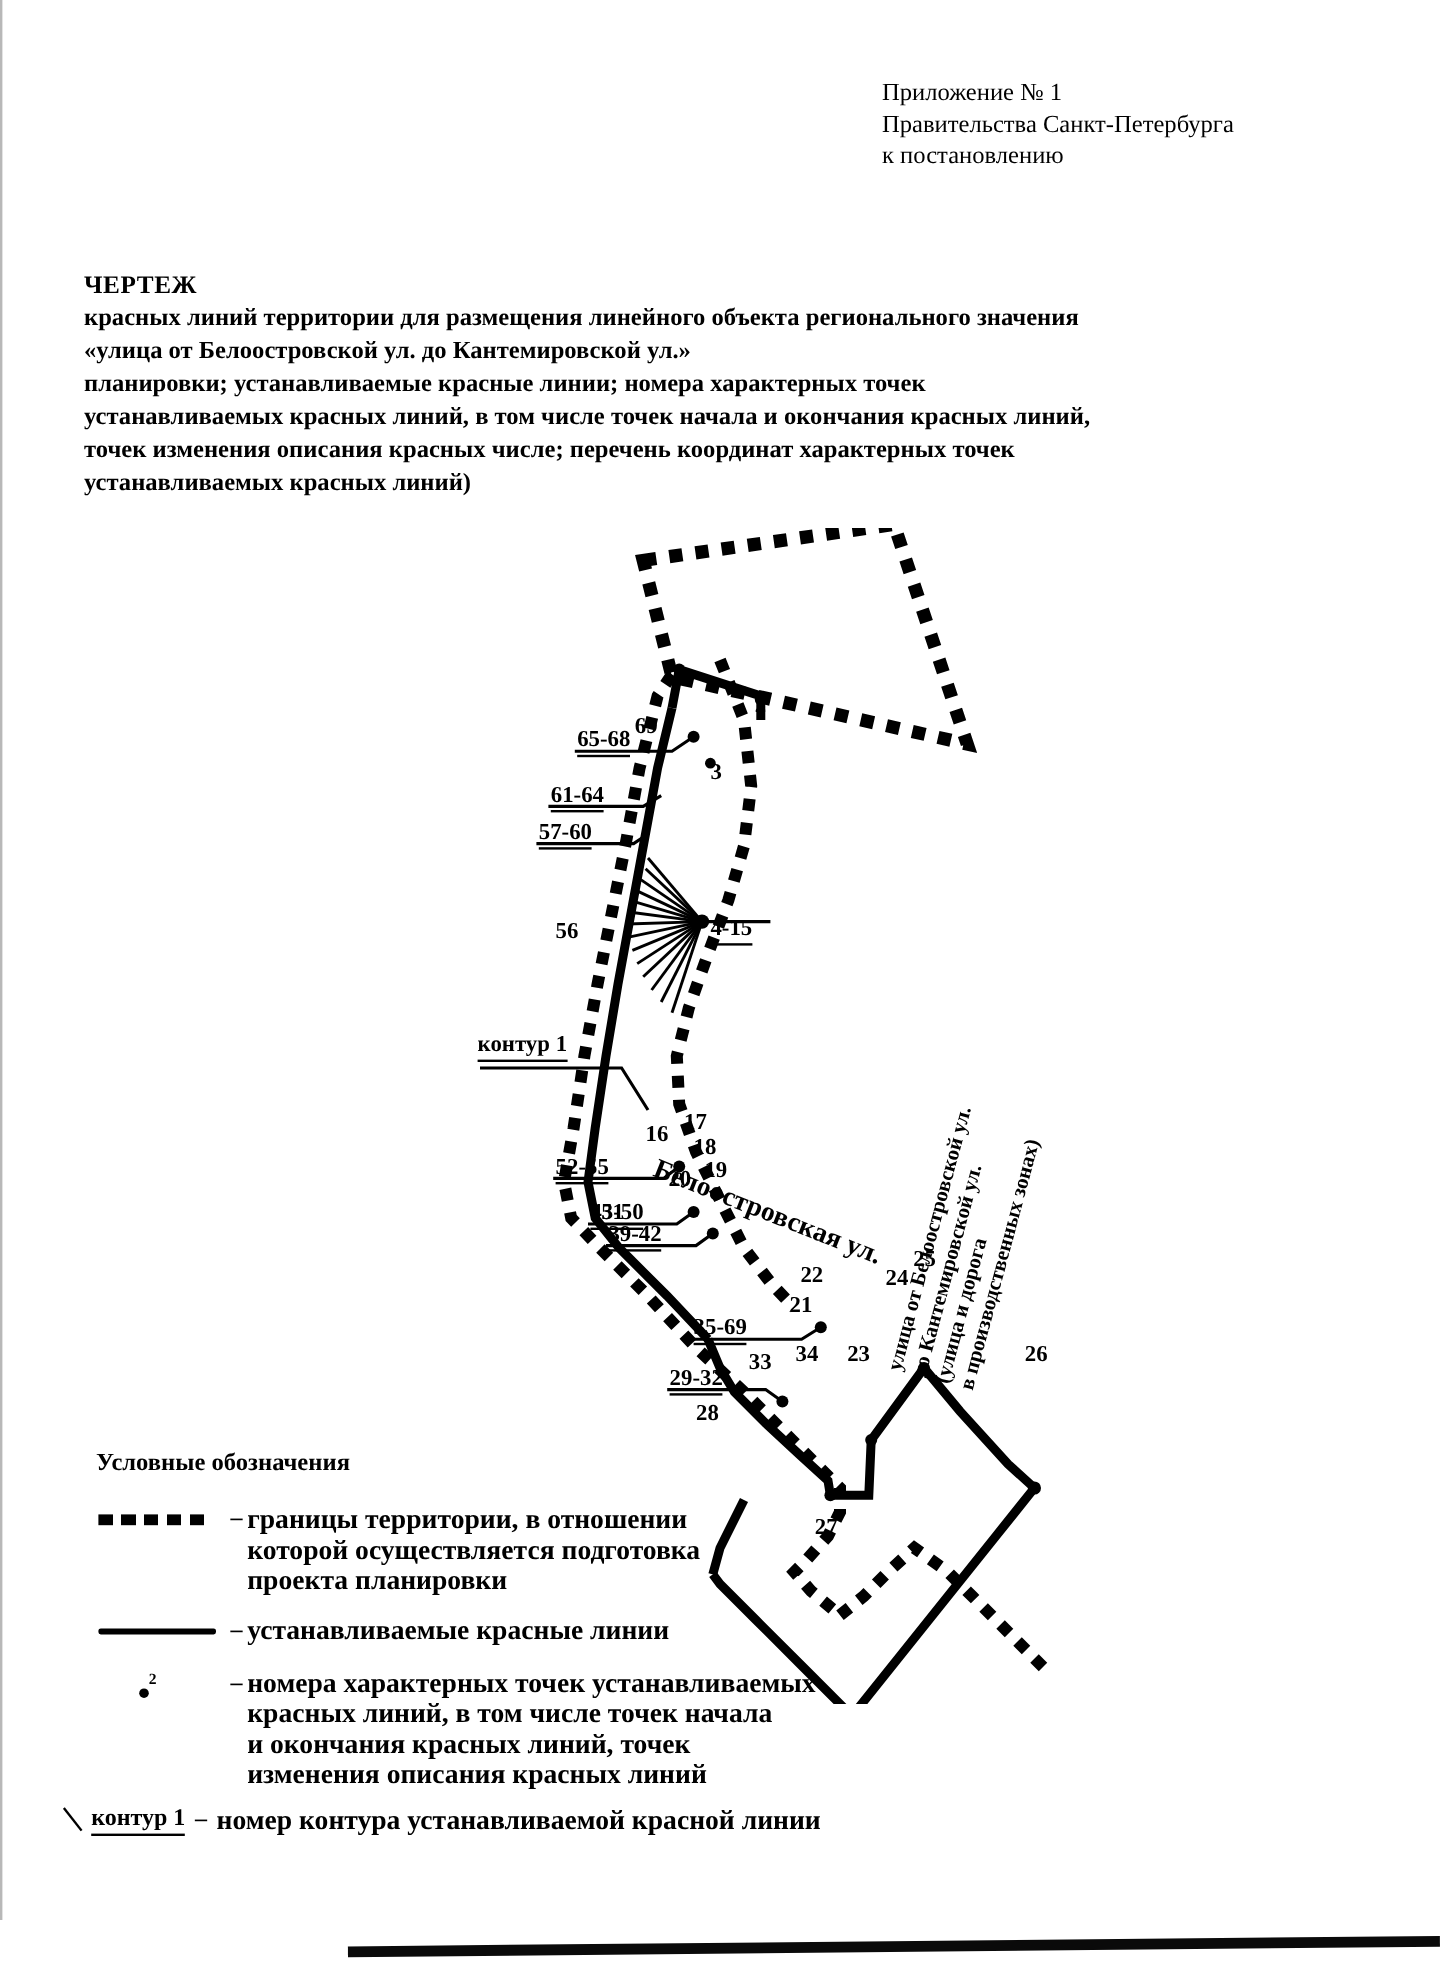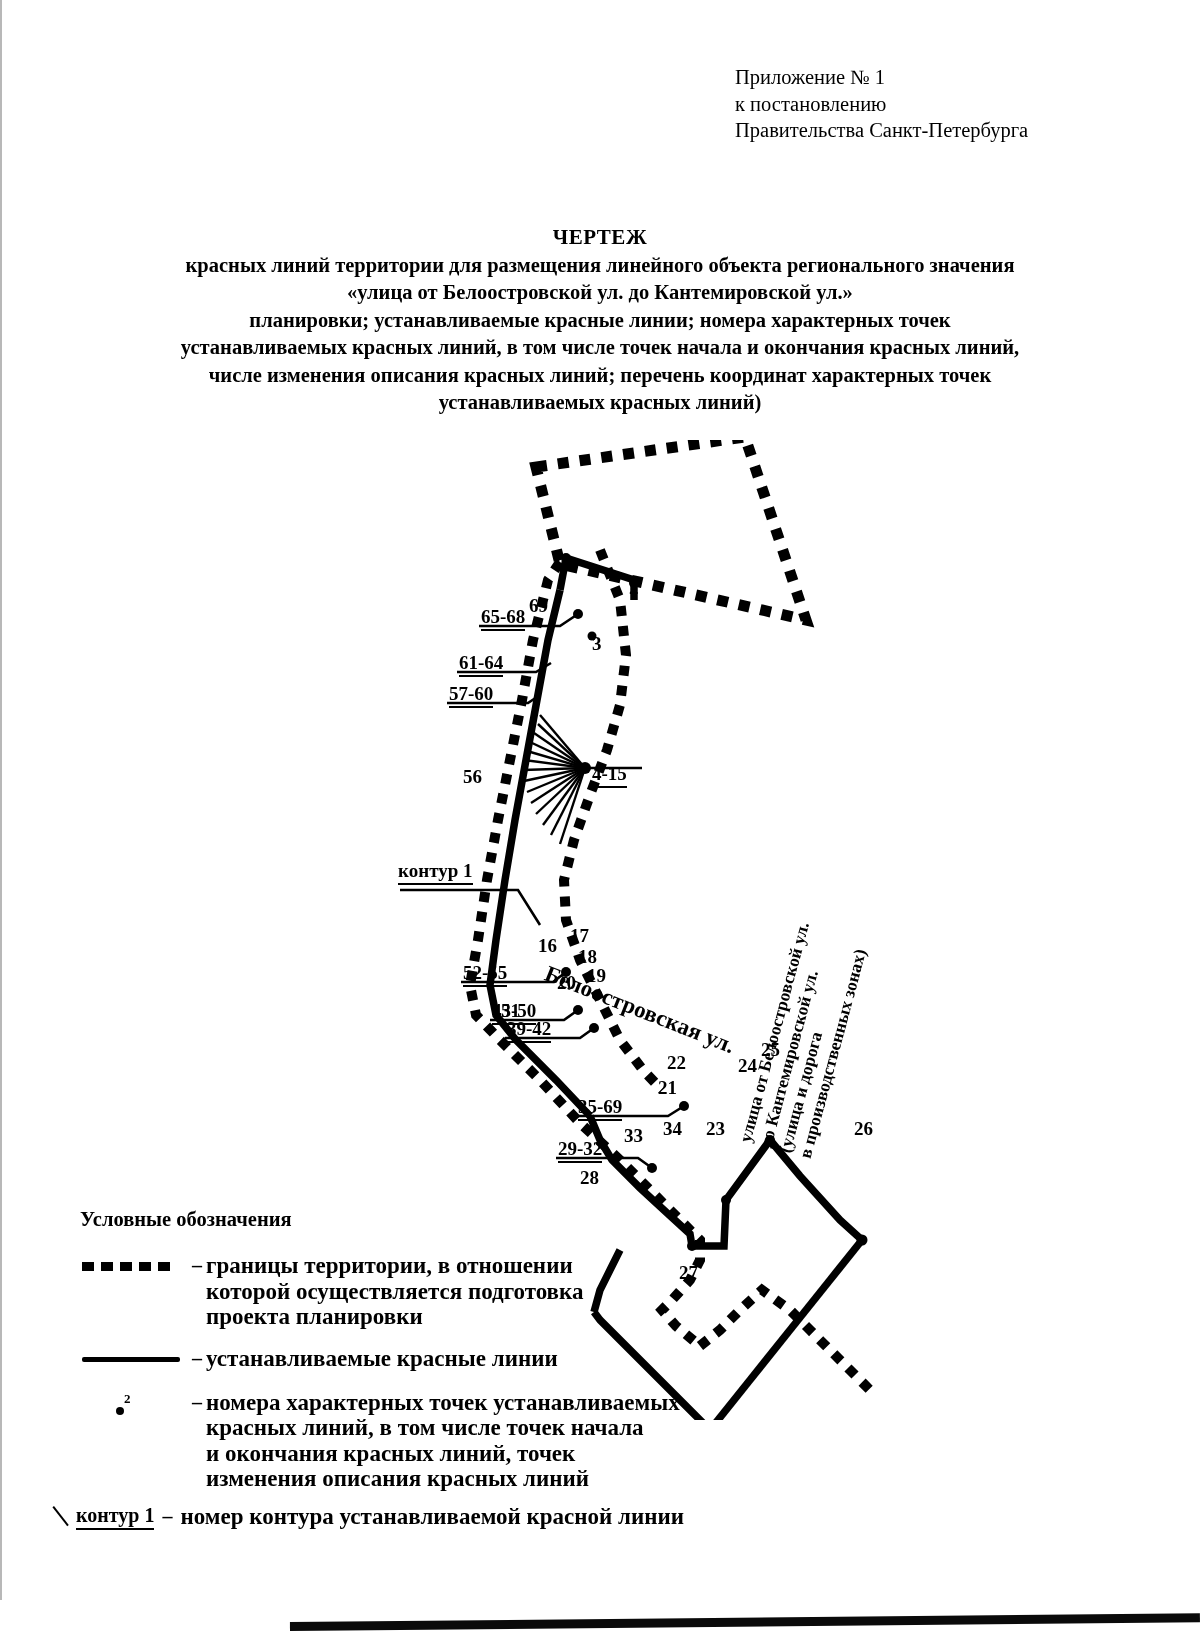--- a/index.html
+++ b/index.html
@@ -14,21 +14,21 @@
   .hdr{position:absolute;left:735px;top:64px;width:420px;font-size:20.5px;line-height:26.5px;}
   .hdr .ln{white-space:nowrap;}
   .hdr .row{display:flex;align-items:flex-end;white-space:nowrap;}
   .ul-val{border-bottom:1.6px solid #000;display:inline-block;text-align:center;
           font-family:"Liberation Mono","DejaVu Sans Mono",monospace;font-size:19px;
           letter-spacing:1px;padding:0 6px;}
   .w-date{min-width:140px;margin:0 10px 0 6px;}
   .w-num{min-width:62px;margin-left:6px;}
 
   
-  .title{position:absolute;left:70px;top:224px;width:1060px;text-align:center;
+  .title{position:absolute;left:70px;top:224px;width:1060px;
          font-weight:bold;font-size:20.5px;line-height:27.5px;}
   .title .t1{font-size:21px;letter-spacing:0.5px;}
 
   
   .map{position:absolute;left:0;top:440px;width:1200px;height:980px;}
   .map svg{display:block;}
 
   
   .rot{position:absolute;font-weight:bold;white-space:nowrap;
        transform-origin:left top;line-height:1.18;}
@@ -65,31 +65,31 @@
 </head>
 <body>
 
 <div class="page">
 
   <div class="scan-left"></div>
   <div class="scan-bottom"></div>
 
   <div class="hdr">
     <div class="ln">Приложение № 1</div>
+    <div class="ln">Правительства Санкт-Петербурга</div>
     <div class="ln">к постановлению</div>
-    <div class="ln">Правительства Санкт-Петербурга</div>
   </div>
 
   <div class="title">
     <div class="t1">ЧЕРТЕЖ</div>
     <div>красных линий территории для размещения линейного объекта регионального значения</div>
     <div>«улица от Белоостровской ул. до Кантемировской ул.»</div>
     <div>планировки; устанавливаемые красные линии;  номера характерных точек</div>
     <div>устанавливаемых красных линий, в том числе точек начала и окончания красных линий,</div>
-    <div>числе изменения описания красных линий; перечень координат характерных точек</div>
+    <div>точек изменения описания красных числе; перечень координат характерных точек</div>
     <div>устанавливаемых красных линий)</div>
   </div>
 
   <div class="map">
     <svg width="1200" height="980" viewBox="0 0 1200 980">
       <defs>
 
         <style>
           .bnd{fill:none;stroke:#000;stroke-width:11;stroke-dasharray:11 11;stroke-linecap:butt;}
           .bnd2{fill:none;stroke:#000;stroke-width:10;stroke-dasharray:10 10;stroke-linecap:butt;}

